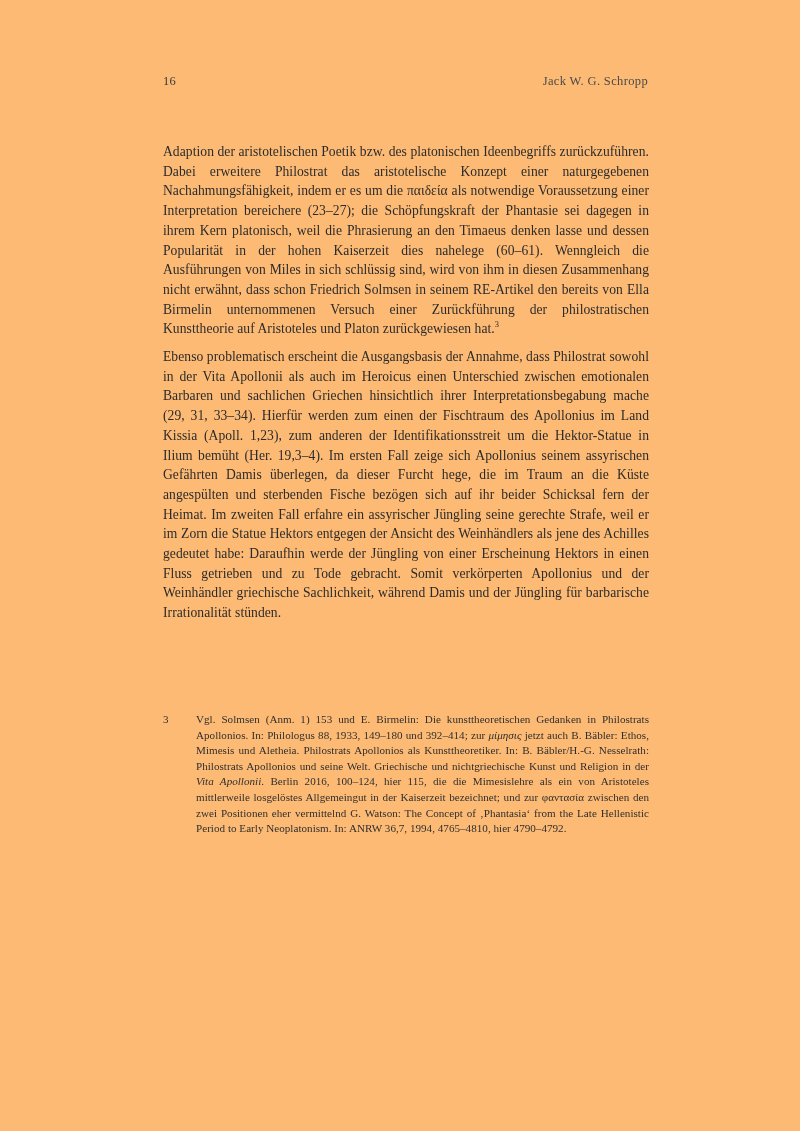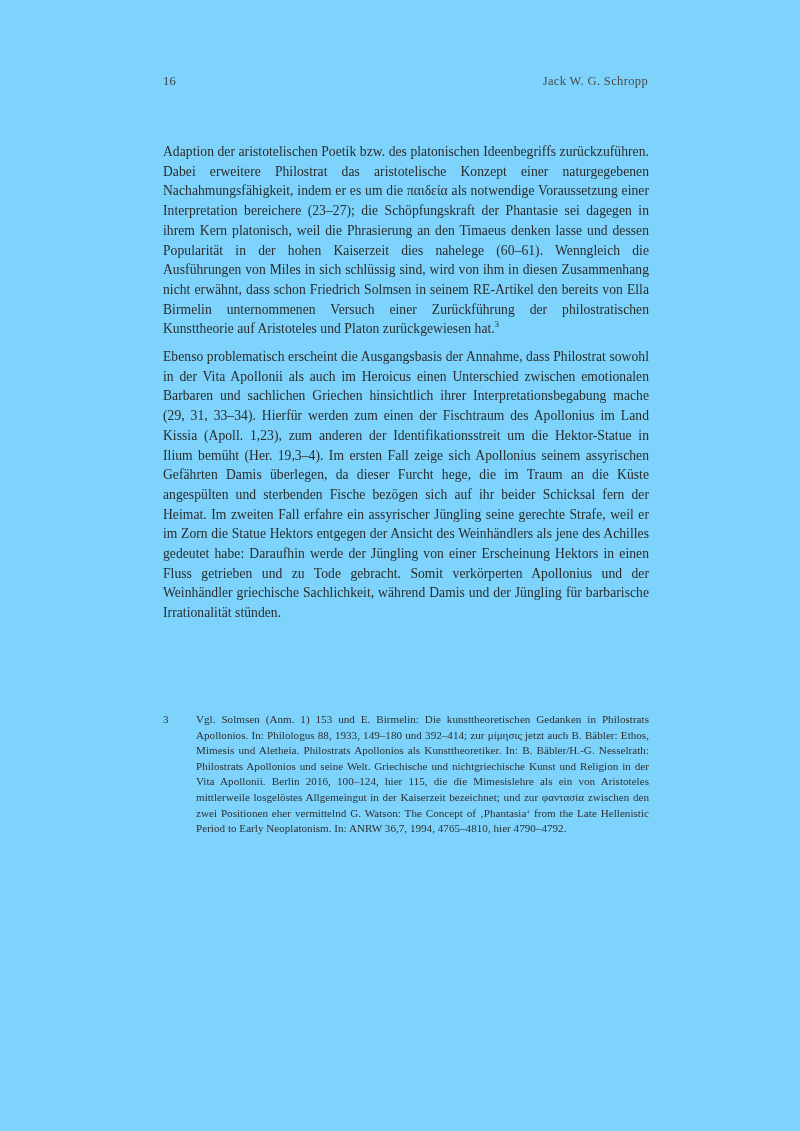--- a/index.html
+++ b/index.html
@@ -5,21 +5,21 @@
 <style>
   html, body {
     margin: 0;
     padding: 0;
     background: #ffffff;
   }
   .page {
     position: relative;
     width: 800px;
     height: 1131px;
-    background: #7dd3fc;
+    background: #fdba74;
     font-family: "Liberation Serif", "DejaVu Serif", serif;
     color: #2b2b2b;
     overflow: hidden;
     box-sizing: border-box;
   }
 
   
   .running-head {
     position: absolute;
     top: 72px;
@@ -93,21 +93,21 @@
   .footnote .fn-num {
     position: absolute;
     left: 0;
     top: 0;
     width: 20px;
     font-size: 11.1px;
     line-height: 15.6px;
     text-align: left;
     color: #2f2f2f;
   }
-  .it { }
+  .it { font-style: italic; }
 </style>
 </head>
 <body>
 
 <div class="page">
 
   <div class="running-head">
     <div class="folio">16</div>
     <div class="author-head">Jack W. G. Schropp</div>
   </div>

